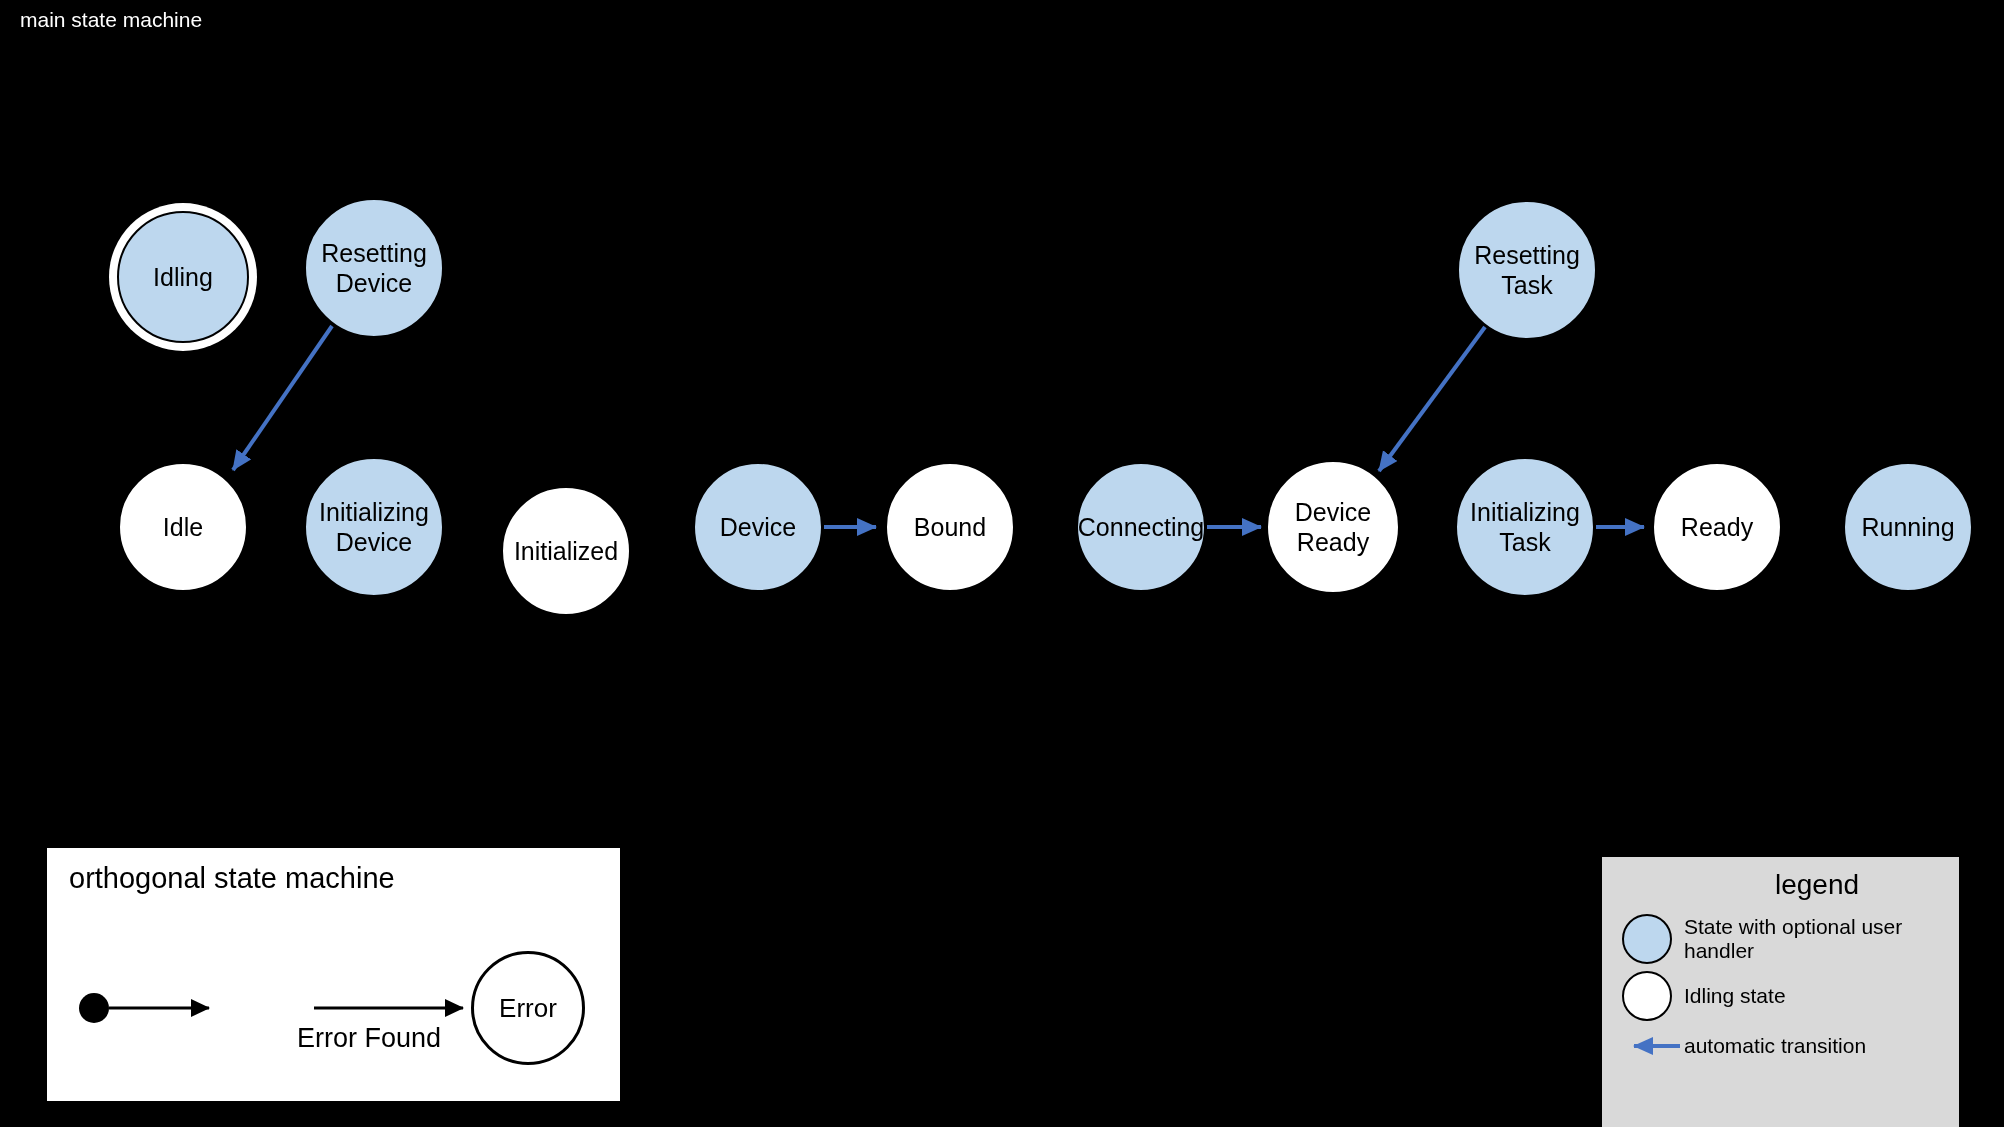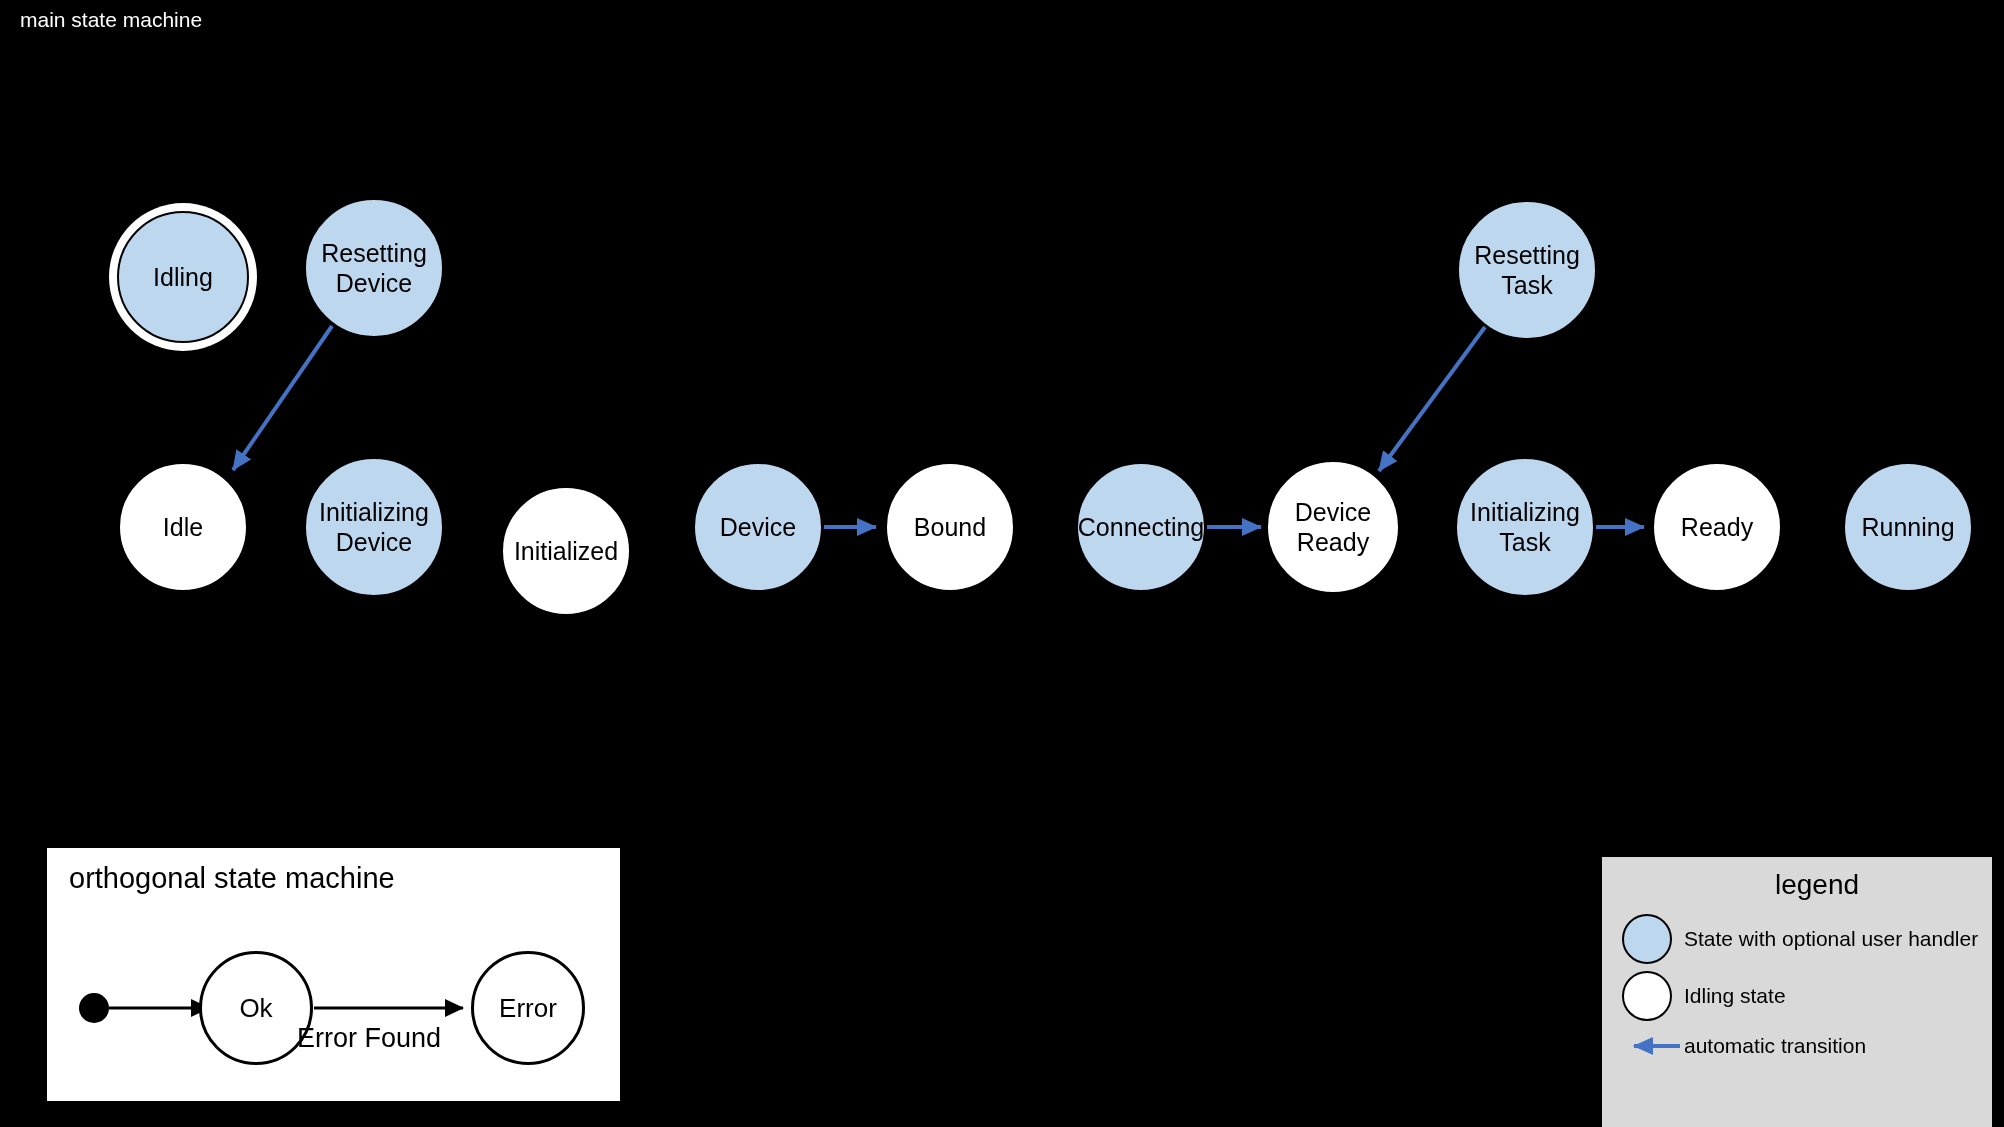--- a/index.html
+++ b/index.html
@@ -60,21 +60,21 @@
     border-radius:50%;border:3px solid var(--ink);
     background:#ffffff;
     display:flex;align-items:center;justify-content:center;
     font-size:26px;color:var(--ink);
   }
   .ortho-label{
     position:absolute;left:250px;top:175px;width:190px;
     text-align:left;font-size:27px;color:var(--ink);
   }
   .legend-panel{
-    left:1574px;top:857px;width:390px;height:270px;
+    left:1574px;top:857px;width:357px;height:270px;
     background:var(--legend-bg);
   }
   .legend-title{
     position:absolute;left:0;top:12px;width:430px;
     text-align:center;font-size:28px;color:var(--ink);
   }
   .legend-swatch{
     position:absolute;left:20px;width:50px;height:50px;
     border-radius:50%;border:2px solid var(--ink);
   }
@@ -156,23 +156,20 @@
     <span>Running</span>
   </div>
 
   <div class="panel ortho-panel">
     <div class="ortho-title">orthogonal state machine</div>
     <svg class="ortho-svg" viewBox="0 0 573 253">
       <circle cx="47" cy="160" r="15" fill="#000000"></circle>
       <line class="arrow-black" x1="62" y1="160" x2="162" y2="160" marker-end="url(#ah-black)"></line>
       <line class="arrow-black" x1="267" y1="160" x2="416" y2="160" marker-end="url(#ah-black)"></line>
     </svg>
-    <div class="ortho-state" style="left:152px;top:103px">
-      <span>Ok</span>
-    </div>
     <div class="ortho-state" style="left:424px;top:103px">
       <span>Error</span>
     </div>
     <div class="ortho-label">Error Found</div>
   </div>
 
   <div class="panel legend-panel">
     <div class="legend-title">legend</div>
     <div class="legend-swatch blue"></div>
     <div class="legend-item-label" style="top:57px">State with optional user handler</div>

